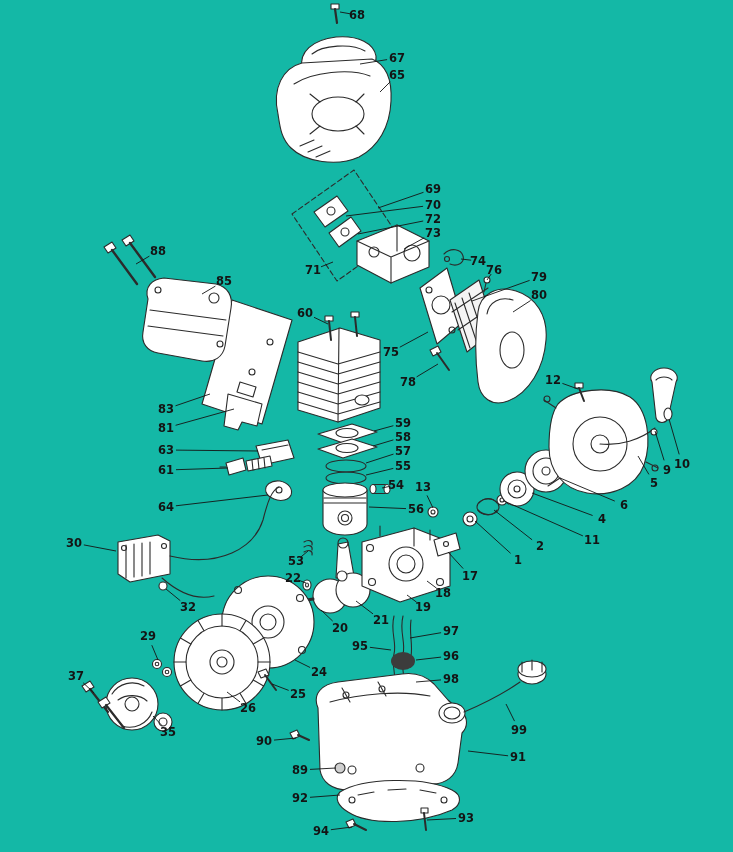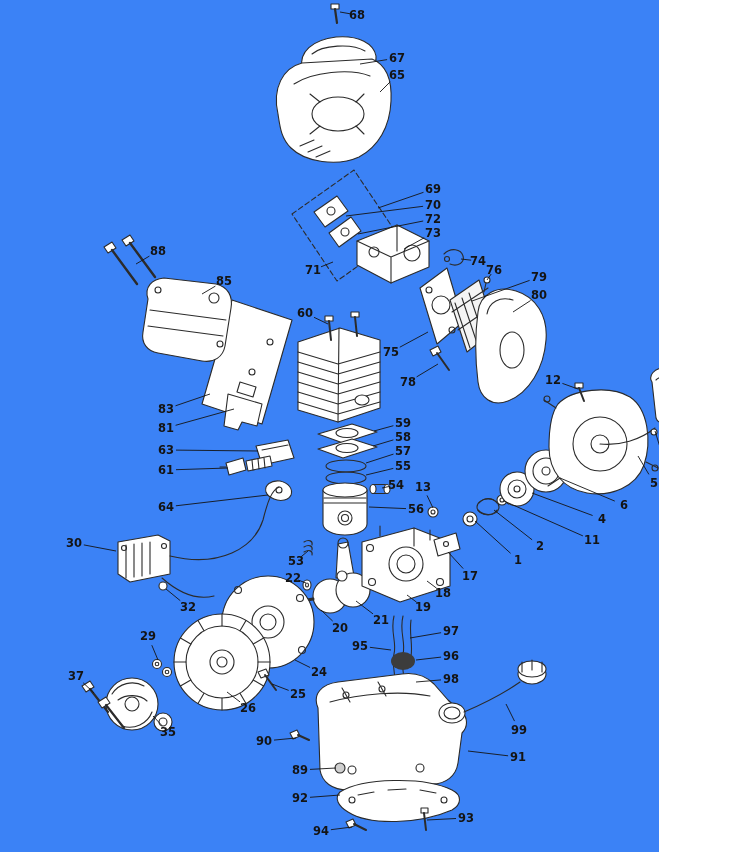--- a/index.html
+++ b/index.html
@@ -1,16 +1,16 @@
 <!DOCTYPE html>
 <html><head>
 <meta charset="utf-8">
 <style>
   html,body{margin:0;padding:0;background:#ffffff;}
-  .stage{position:relative;width:659px;height:852px;background:#3b82f6;overflow:hidden;font-family:"DejaVu Sans",sans-serif;}
+  .stage{position:relative;width:733px;height:852px;background:#14b8a6;overflow:hidden;font-family:"DejaVu Sans",sans-serif;}
   .stage svg{display:block;}
   .labels text{font-family:"DejaVu Sans",sans-serif;font-size:11.5px;font-weight:bold;fill:#141414;text-anchor:middle;}
   .labels line{stroke:#141414;stroke-width:0.9;}
 </style>
 </head>
 <body>
 
 <div class="stage" aria-label="Two-stroke engine exploded parts view with numbered callouts">
 <svg width="733" height="852" viewBox="0 0 733 852" xmlns="http://www.w3.org/2000/svg">
 

